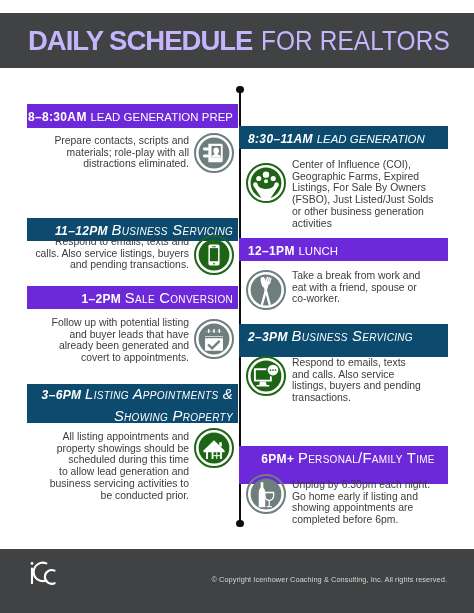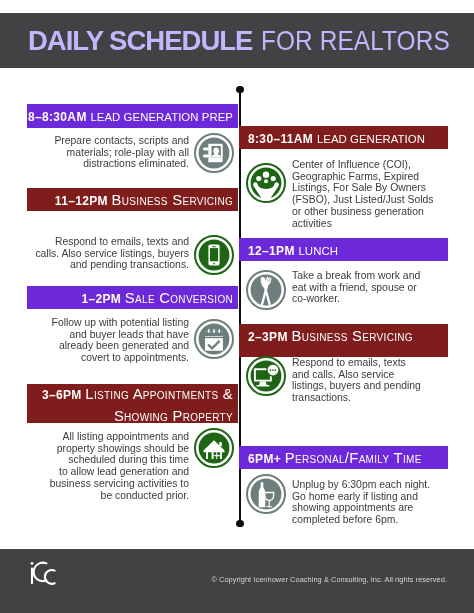--- a/index.html
+++ b/index.html
@@ -13,21 +13,21 @@
   .ht-light{font-weight:400;letter-spacing:0.1px;display:inline-block;transform:scaleX(0.888);transform-origin:left center;margin-left:9px;}
 
   
   .timeline{position:absolute;left:238.6px;top:89px;width:2.8px;height:435px;background:#0d0d0d;}
   .tl-dot{position:absolute;left:236.4px;width:7.2px;height:7.2px;border-radius:50%;background:#0d0d0d;}
   .tl-dot.top{top:85.8px;}
   .tl-dot.bot{top:519.8px;}
 
   
   .bar{position:absolute;height:24px;line-height:24px;white-space:nowrap;color:#fff;}
-  .bar.green{background:#7f1d1d;}
+  .bar.green{background:#0c4a6e;font-style:italic;}
   .bar.gray{background:#6d28d9;}
   .bar .tm{font-weight:700;font-size:12px;letter-spacing:0.35px;}
   .bar .lb{font-size:11.4px;font-weight:400;letter-spacing:0.05px;}
   .bar .lb.smallcaps{font-variant:small-caps;font-size:14.85px;letter-spacing:0.3px;}
   .bar.left{left:27px;width:211px;text-align:right;padding-right:5px;box-sizing:border-box;}
   .bar.right{left:239px;width:209px;text-align:left;padding-left:9px;box-sizing:border-box;}
 
   
   .blk{position:absolute;font-size:10.4px;line-height:11.7px;color:#3b3b3b;white-space:nowrap;}
   .blk.left{right:285px;text-align:right;}
@@ -91,21 +91,21 @@
           <g fill="#fff">
             <g transform="translate(50,52) scale(0.95) translate(-50,-50)">
               <path d="M16 52 c0 -3.4 2.6 -6 6 -6 c3 0 5 1.9 5.7 4.6 c0.8 3 1.6 5.2 3.1 6.8 c3.8 4 10.4 6 19.2 6 c8.8 0 15.4 -2 19.2 -6 c1.5 -1.6 2.3 -3.8 3.1 -6.8 c0.7 -2.7 2.7 -4.6 5.7 -4.6 c3.4 0 6 2.6 6 6 c0 2.2 -0.9 4.1 -2.3 5.7 l-24.6 37.3 h-14.2 l-24.6 -37.3 c-1.4 -1.6 -2.3 -3.5 -2.3 -5.7 z"></path>
               <circle cx="50" cy="26" r="8.4"></circle>
               <circle cx="31" cy="36" r="6.8"></circle>
               <circle cx="69" cy="36" r="6.8"></circle>
               <circle cx="50" cy="43.5" r="5.2"></circle>
             </g>
           </g>
         </svg></div>
-      <div class="bar left green" style="top: 188px; height: 23px; line-height: 23px;"><span class="tm">11–12PM </span><span class="lb smallcaps"><span>Business Servicing</span></span></div>
+      <div class="bar left green" style="top: 218px; height: 23px; line-height: 23px;"><span class="tm">11–12PM </span><span class="lb smallcaps"><span>Business Servicing</span></span></div>
       <div class="blk left" style="top: 236px;">
         <div>Respond to emails, texts and</div>
         <div>calls.  Also service listings, buyers</div>
         <div>and pending transactions.</div>
       </div>
       <div class="ico left" style="top: 235px;"><svg viewBox="0 0 100 100" width="100%" height="100%">
           <circle cx="50" cy="50" r="47.5" fill="none" stroke="#1e6415" stroke-width="5"></circle>
           <circle cx="50" cy="50" r="38.5" fill="#1e6415"></circle>
           <g fill="#fff">
             <g transform="translate(50,50) scale(0.82) translate(-50,-50)">
@@ -197,21 +197,21 @@
             <g transform="translate(50,52) scale(0.66) translate(-50,-50)">
               <path d="M50 18 L90 56 v7 h-10 v26 h-60 v-26 h-10 v-7 z"></path>
               <rect x="70" y="25" width="9.5" height="16"></rect>
               <rect x="27" y="63" width="14" height="26" fill="#1e6415"></rect>
               <path d="M48 63 h25 v26 h-25 z" fill="#1e6415"></path>
               <rect x="58.5" y="63" width="4" height="26" fill="#fff"></rect>
               <rect x="48" y="74" width="25" height="4" fill="#fff"></rect>
             </g>
           </g>
         </svg></div>
-      <div class="bar right gray" style="top: 446px; height: 23px; line-height: 23px;"><span class="tm">6PM+ </span><span class="lb smallcaps"><span>Personal/Family Time</span></span></div>
+      <div class="bar right gray" style="top: 446px; height: 38px; line-height: 23px; text-align: center;"><span class="tm">6PM+ </span><span class="lb smallcaps"><span>Personal/Family Time</span></span></div>
       <div class="blk right" style="top: 479px;">
         <div>Unplug by 6:30pm each night.</div>
         <div>Go home early if listing and</div>
         <div>showing appointments are</div>
         <div>completed before 6pm.</div>
       </div>
       <div class="ico right" style="top: 474px;"><svg viewBox="0 0 100 100" width="100%" height="100%">
           <circle cx="50" cy="50" r="47.5" fill="none" stroke="#6e7e7c" stroke-width="5"></circle>
           <circle cx="50" cy="50" r="38.5" fill="#6e7e7c"></circle>
           <g fill="#fff">

